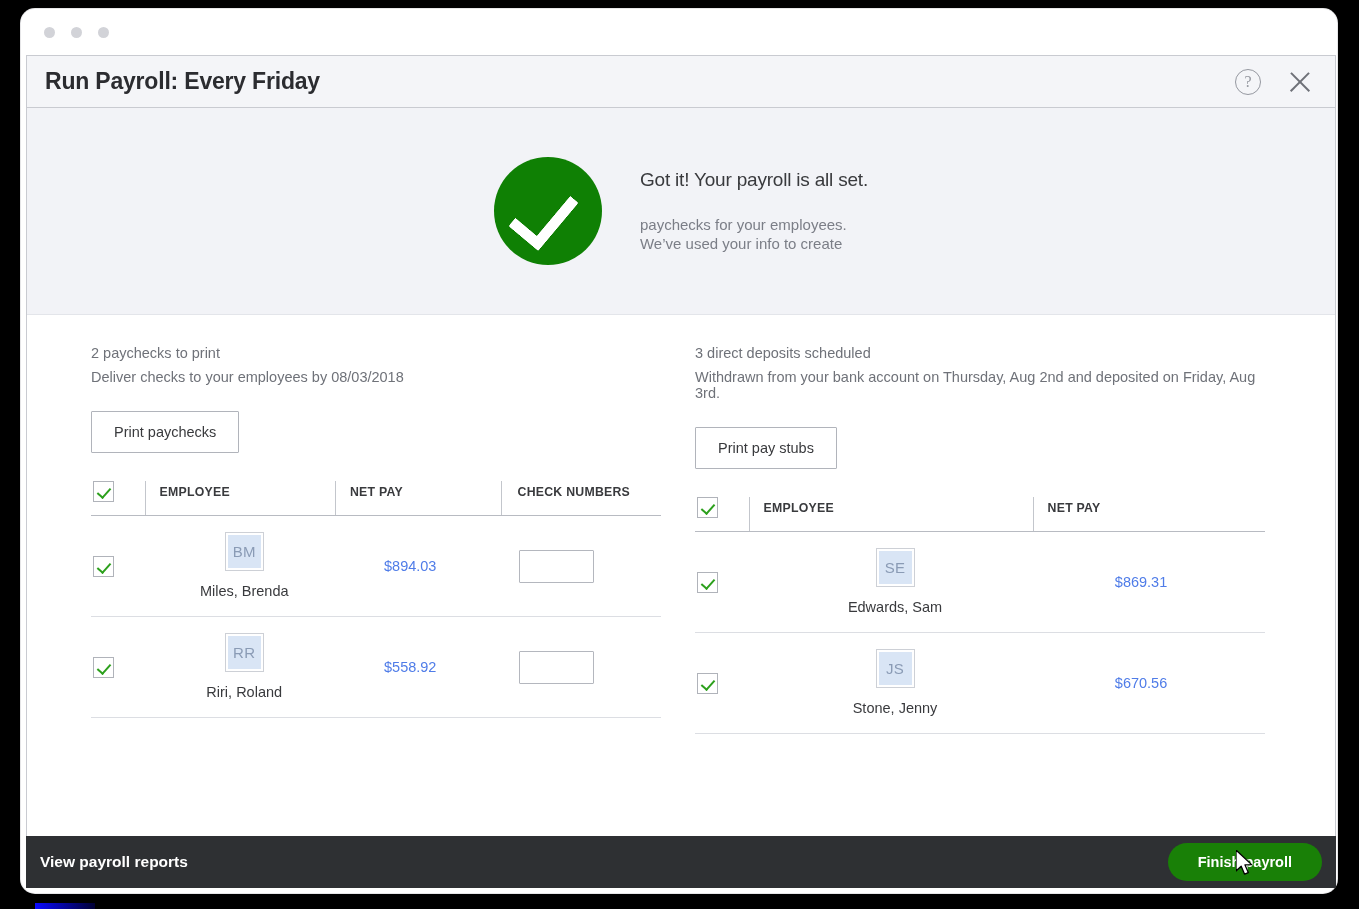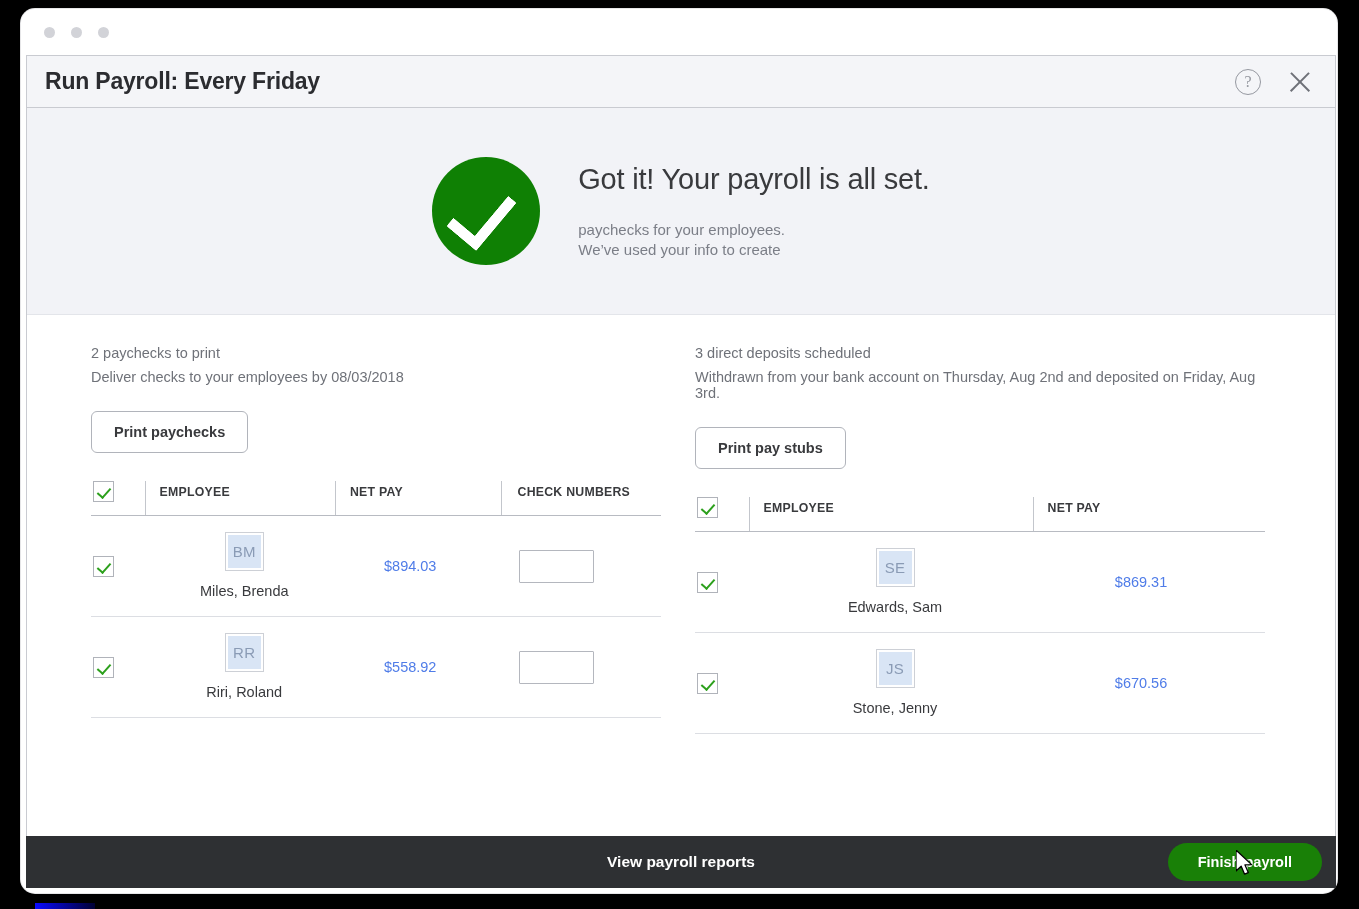--- a/index.html
+++ b/index.html
@@ -120,21 +120,21 @@
     left: 30px; top: 26px;
     width: 28px; height: 52px;
     border: 11px solid #ffffff;
     border-top: none;
     border-left: none;
     transform: rotate(40deg);
     border-radius: 2px;
   }
   .hero-text { max-width: 400px; }
   .hero-title {
-    font-size: 29px;
+    font-size: 19px;
     color: #393a3d;
     margin-bottom: 24px;
     letter-spacing: -0.2px;
   }
   .hero-sub {
     font-size: 15px;
     color: #7b7e87;
     line-height: 1.28;
   }
 
@@ -158,23 +158,23 @@
     color: #6f7279;
     margin-bottom: 26px;
   }
   .ghost-btn {
     display: inline-block;
     border: 1px solid #b1b4bb;
     background: #ffffff;
     padding: 12px 22px;
     font-size: 14.5px;
     color: #393a3d;
-    font-weight: bold;
-    cursor: pointer;
-    border-radius: 6px;
+    font-weight: normal;
+    cursor: pointer;
+    border-radius: 1px;
     margin-bottom: 28px;
   }
 
   
   table.paytable {
     width: 100%;
     border-collapse: collapse;
   }
   table.paytable thead th {
     font-size: 12.3px;
@@ -254,21 +254,21 @@
   
   .footer {
     position: absolute;
     left: 5px;
     bottom: 5px;
     width: 1310px;
     height: 52px;
     background: #2e3033;
     display: flex;
     align-items: center;
-    justify-content: center;
+    justify-content: flex-start;
     padding: 0 14px;
   }
   .footer-link {
     color: #ffffff;
     font-size: 15.5px;
     font-weight: bold;
     cursor: pointer;
   }
   .primary-btn {
     position: absolute;

